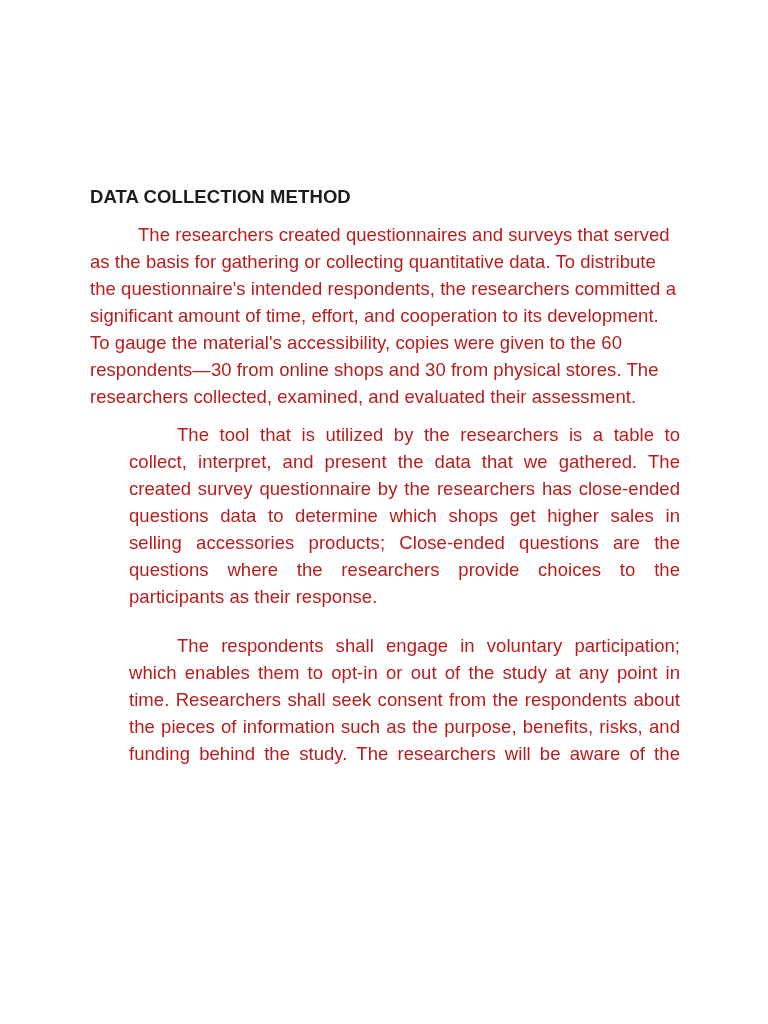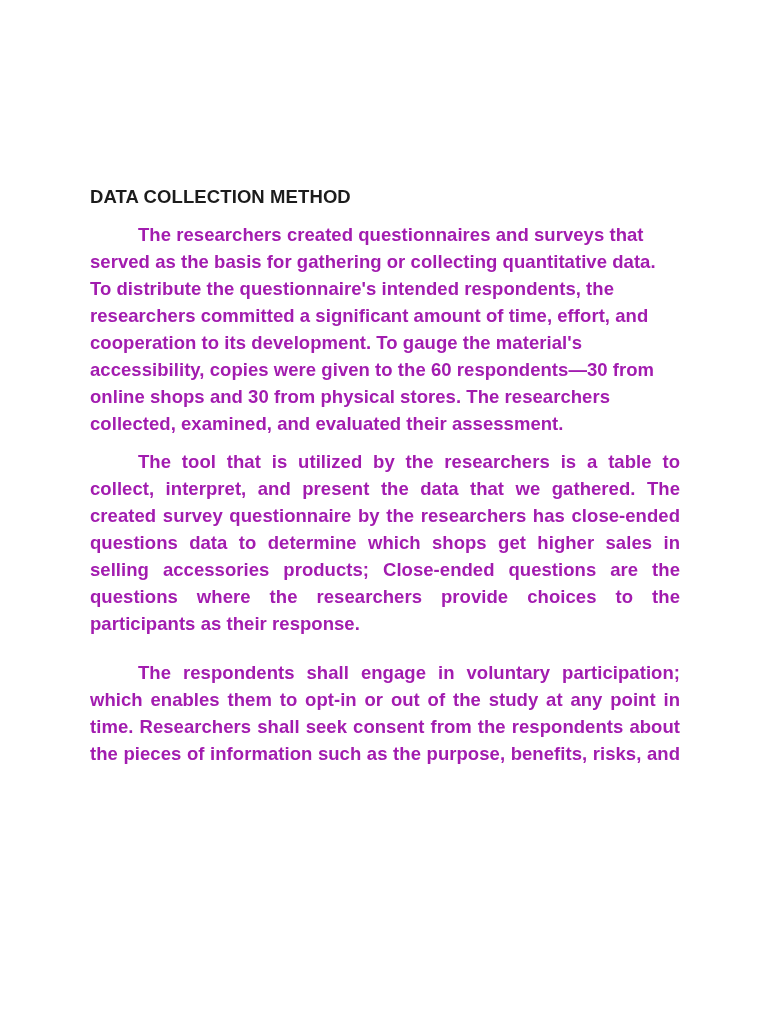--- a/index.html
+++ b/index.html
@@ -34,36 +34,36 @@
     color: #1c1c1c;
     letter-spacing: 0.1px;
     margin: 0;
     text-align: left;
     white-space: nowrap;
   }
 
   .para {
     font-size: 18.5px;
     line-height: 27px;
-    color: #a21caf;
+    color: #b91c1c;
     margin: 0;
     text-indent: 48px;
     letter-spacing: 0.05px;
     -webkit-hyphens: none;
     hyphens: none;
-    font-weight: bold;
   }
 
   .para.align-left {
     text-align: left;
   }
 
   .para.align-justify {
     text-align: justify;
     text-justify: inter-word;
+    margin-left: 39px;
   }
 
   
   .gap-heading-to-para {
     height: 11px;
   }
 
   .gap-para-to-para {
     height: 11px;
   }

